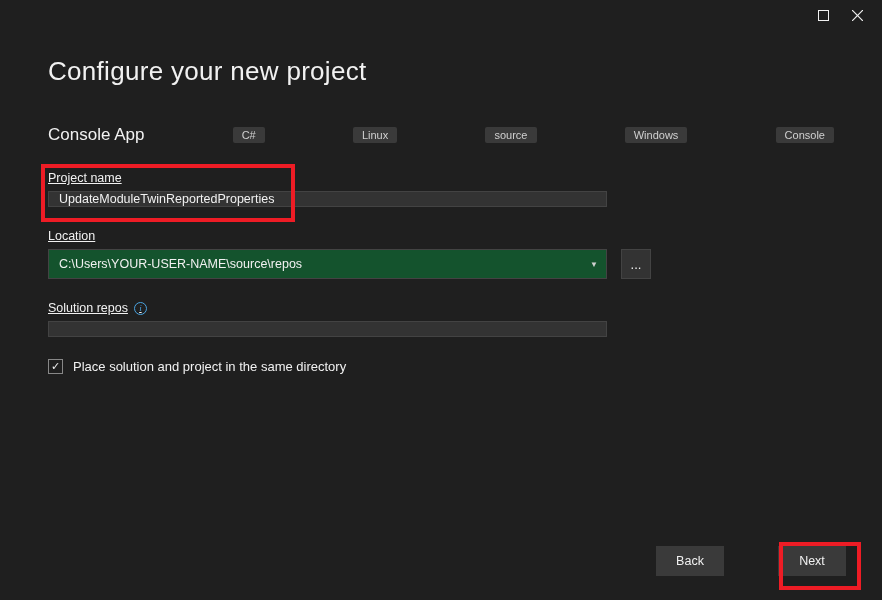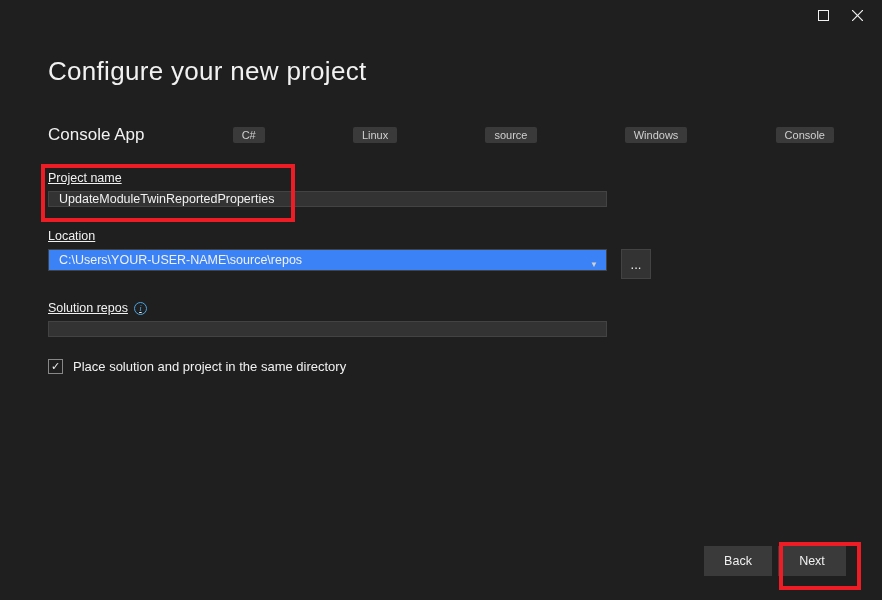--- a/index.html
+++ b/index.html
@@ -90,22 +90,22 @@
     display: flex;
     gap: 14px;
     align-items: stretch;
   }
   .select-wrap {
     position: relative;
     width: 559px;
   }
   .select-input {
     width: 100%;
-    height: 22px;
-    background: #3b82f6;
+    height: 30px;
+    background: #14532d;
     border: 1px solid #434343;
     color: #f1f1f1;
     padding: 0 28px 0 10px;
     font-size: 12.5px;
     outline: none;
     appearance: none;
   }
   .select-caret {
     position: absolute;
     right: 9px;
@@ -170,20 +170,21 @@
     gap: 6px;
   }
   .btn {
     width: 68px;
     height: 30px;
     background: #3a3a3a;
     border: none;
     color: #f1f1f1;
     font-size: 12.5px;
     cursor: pointer;
+    margin-left: 48px;
   }
 </style>
 </head>
 <body>
 
 <div class="titlebar">
   <div class="win-btn">
     <svg width="11" height="11" viewBox="0 0 11 11">
         <rect x="0.5" y="0.5" width="10" height="10" fill="none" stroke="#f1f1f1" stroke-width="1"></rect>
       </svg>

